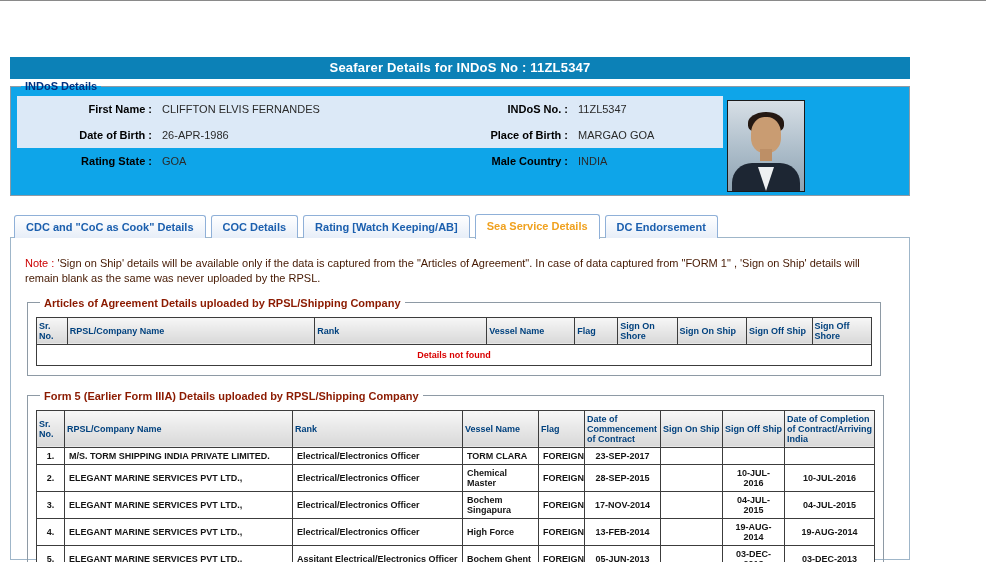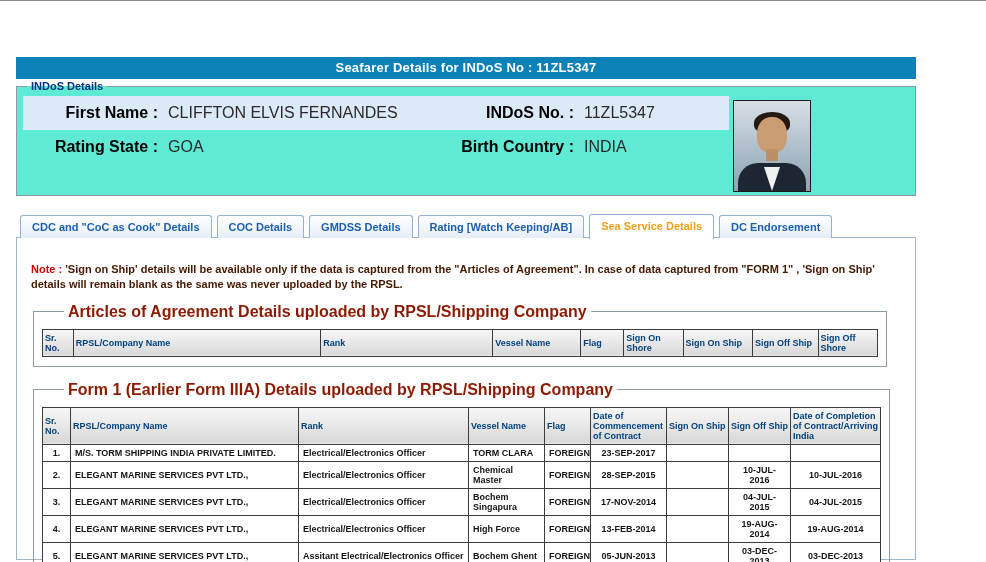--- a/index.html
+++ b/index.html
@@ -1,32 +1,32 @@
 <!DOCTYPE html>
 <html><head>
 <meta charset="utf-8">
 <style>
   html,body{margin:0;padding:0;}
   body{
     width:986px;height:562px;position:relative;overflow:hidden;
     background:#ffffff;font-family:"Liberation Sans",sans-serif;
   }
   .top-edge{position:absolute;top:0;left:0;width:986px;height:1px;background:#8a8a8a;}
-  .wrap{position:absolute;top:57px;left:16px;width:900px;}
+  .wrap{position:absolute;top:57px;left:10px;width:900px;}
 
   
   .title-bar{height:22px;line-height:22px;background:#0c81b7;color:#ffffff;
     font-size:13px;font-weight:bold;text-align:center;letter-spacing:.2px;}
 
   
   fieldset.indos{position:relative;margin:1px 0 0 0;height:106px;border:1px solid #8e9aa5;
-    background:#5eead4;padding:4px 8px 4px 6px;}
+    background:#0ea5e9;padding:4px 8px 4px 6px;}
   fieldset.indos legend{font-size:11px;font-weight:bold;color:#003080;padding:0 4px;margin-left:4px;}
   table.details{border-collapse:collapse;width:706px;table-layout:fixed;}
-  table.details td{font-size:16px;height:34px;padding:0 5px;vertical-align:middle;color:#2a2a2a;}
+  table.details td{font-size:11px;height:26px;padding:0 5px;vertical-align:middle;color:#2a2a2a;}
   table.details td.lbl{font-weight:bold;text-align:right;color:#000;}
   table.details tr.alt{background:#dce9f7;}
 
   
   .photo{position:absolute;top:8px;right:104px;width:76px;height:90px;border:1px solid #1a1a1a;
     background:linear-gradient(180deg,#d7dfe6 0%,#a9bac7 60%,#8fa3b2 100%);overflow:hidden;}
   .ph-hair{position:absolute;left:20px;top:11px;width:36px;height:22px;border-radius:50% 50% 40% 40%;background:#241812;}
   .ph-head{position:absolute;left:23px;top:16px;width:30px;height:36px;border-radius:46% 46% 42% 42%;background:#c99c72;}
   .ph-neck{position:absolute;left:32px;top:48px;width:12px;height:12px;background:#bd8f66;}
   .ph-suit{position:absolute;left:4px;bottom:-6px;width:68px;height:34px;border-radius:20px 20px 0 0;background:#1d2633;}
@@ -37,25 +37,25 @@
   .tabbar{display:flex;align-items:flex-end;gap:5px;margin:18px 0 0 4px;position:relative;z-index:2;}
   .tab{background:linear-gradient(180deg,#ffffff 0%,#e7eef8 100%);border:1px solid #8fb0d8;border-bottom:none;
     border-radius:3px 3px 0 0;color:#1b5fae;font-size:11px;font-weight:bold;
     padding:5px 11px;cursor:pointer;white-space:nowrap;}
   .tab-active{background:#ffffff;color:#f0a11e;position:relative;margin-bottom:-1px;padding-bottom:7px;z-index:3;}
 
   
   .tab-panel{position:relative;z-index:1;border:1px solid #9fb6c9;background:#fff;
     padding:8px 14px 12px 14px;height:301px;margin-top:-1px;}
 
-  .note{font-size:11px;font-weight:bold;color:#451800;line-height:1.4;margin:16px 0 10px 0;}
+  .note{font-size:11px;font-weight:normal;color:#451800;line-height:1.4;margin:10px 0 10px 0;}
   .note .note-prefix{color:#cc0000;}
 
   fieldset.grid-fs{border:1px solid #8e9aa5;margin:0 14px 14px 2px;padding:8px 8px 9px 8px;}
-  fieldset.grid-fs legend{font-size:16px;font-weight:bold;color:#8b1a00;padding:0 4px;margin-left:22px;}
+  fieldset.grid-fs legend{font-size:11px;font-weight:bold;color:#8b1a00;padding:0 4px;margin-left:4px;}
 
   table.grid{border-collapse:collapse;width:100%;table-layout:fixed;}
   table.grid th{border:1px solid #3c3c3c;background:linear-gradient(180deg,#f7f7f7 0%,#d8d8d8 100%);
     color:#00417e;font-size:9px;font-weight:bold;text-align:left;padding:3px 2px;vertical-align:middle;}
   table.grid td{border:1px solid #3c3c3c;font-size:9px;font-weight:bold;color:#141414;
     padding:3px 4px;vertical-align:middle;background:#fff;}
   table.grid td.c{text-align:center;}
   .empty-msg{color:#d90000 !important;text-align:center;font-size:11px;height:14px;}
 </style>
 </head>
@@ -76,41 +76,46 @@
           <col style="width:160px">
           <col style="width:150px">
         </colgroup>
       <tbody>
           <tr class="alt">
         <td class="lbl">First Name :</td>
         <td>CLIFFTON ELVIS FERNANDES</td>
         <td class="lbl">INDoS No. :</td>
         <td>11ZL5347</td>
       </tr>
+      <tr class="alt">
+        <td class="lbl">Date of Birth :</td>
+        <td>26-APR-1986</td>
+        <td class="lbl">Place of Birth :</td>
+        <td>MARGAO GOA</td>
+      </tr>
       <tr>
         <td class="lbl">Rating State :</td>
         <td>GOA</td>
-        <td class="lbl">Birth Country :</td>
+        <td class="lbl">Male Country :</td>
         <td>INDIA</td>
       </tr>
     </tbody>
       </table>
     <div class="photo">
       <div class="ph-hair"></div>
       <div class="ph-head"></div>
       <div class="ph-neck"></div>
       <div class="ph-suit"></div>
       <div class="ph-shirt"></div>
     </div>
   </fieldset>
 
   <div class="tabbar">
     <div class="tab">CDC and "CoC as Cook" Details</div>
     <div class="tab">COC Details</div>
-    <div class="tab">GMDSS Details</div>
     <div class="tab">Rating [Watch Keeping/AB]</div>
     <div class="tab tab-active">Sea Service Details</div>
     <div class="tab">DC Endorsement</div>
   </div>
 
   <div class="tab-panel">
 
     <div class="note">
       <span class="note-prefix">Note :</span>
       <span>'Sign on Ship' details will be available only if the data is captured from the "Articles of Agreement". In case of data captured from "FORM 1" , 'Sign on Ship' details will remain blank as the same was never uploaded by the RPSL.</span>
@@ -135,26 +140,29 @@
           <th>Sr. No.</th>
           <th>RPSL/Company Name</th>
           <th>Rank</th>
           <th>Vessel Name</th>
           <th>Flag</th>
           <th>Sign On Shore</th>
           <th>Sign On Ship</th>
           <th>Sign Off Ship</th>
           <th>Sign Off Shore</th>
         </tr>
+        <tr>
+          <td class="empty-msg" colspan="9">Details not found</td>
+        </tr>
       </tbody>
         </table>
     </fieldset>
 
     <fieldset class="grid-fs">
-      <legend>Form 1 (Earlier Form IIIA) Details uploaded by RPSL/Shipping Company</legend>
+      <legend>Form 5 (Earlier Form IIIA) Details uploaded by RPSL/Shipping Company</legend>
       <table class="grid">
         <colgroup>
           <col style="width:28px">
             <col style="width:228px">
             <col style="width:170px">
             <col style="width:76px">
           <col style="width:46px">
             <col style="width:76px">
             <col style="width:62px">
             <col style="width:62px">

